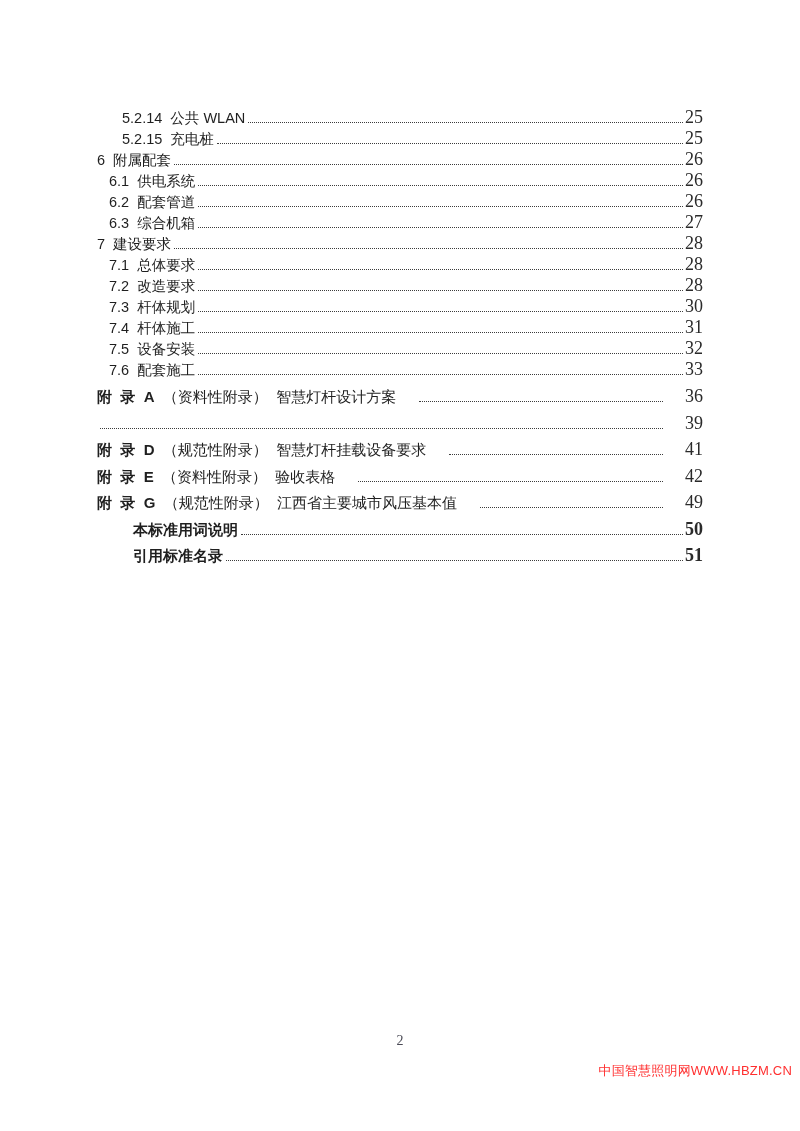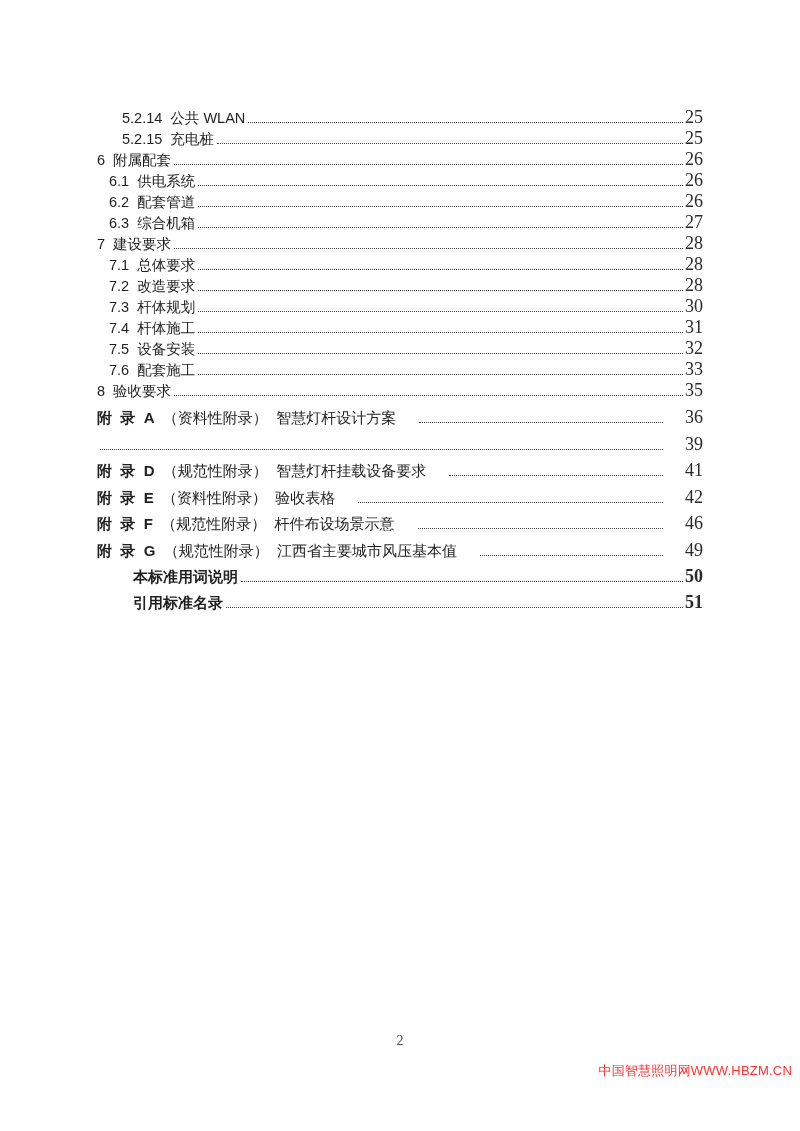--- a/index.html
+++ b/index.html
@@ -143,50 +143,40 @@
         <div class="toc-row lvl2">
     <span class="lbl"><span class="rest">7.5  设备安装</span></span>
     <span class="leader"></span>
     <span class="pg">32</span>
   </div>
         <div class="toc-row lvl2">
     <span class="lbl"><span class="rest">7.6  配套施工</span></span>
     <span class="leader"></span>
     <span class="pg">33</span>
   </div>
-        <div class="toc-row lvl1">
-    <span class="lbl"><span class="rest">8  验收要求</span></span>
-    <span class="leader"></span>
-    <span class="pg">35</span>
-  </div>
       </section>
     <section class="toc-section toc-appendix">
         <div class="toc-row lvl1">
     <span class="lbl"><b class="pre">附  录  A</b><span class="rest">  （资料性附录）  智慧灯杆设计方案</span></span>
     <span class="leader"></span>
     <span class="pg">36</span>
   </div>
         <div class="toc-row lvl1">
     <span class="leader"></span>
     <span class="pg">39</span>
   </div>
         <div class="toc-row lvl1">
     <span class="lbl"><b class="pre">附  录  D</b><span class="rest">  （规范性附录）  智慧灯杆挂载设备要求</span></span>
     <span class="leader"></span>
     <span class="pg">41</span>
   </div>
         <div class="toc-row lvl1">
     <span class="lbl"><b class="pre">附  录  E</b><span class="rest">  （资料性附录）  验收表格</span></span>
     <span class="leader"></span>
     <span class="pg">42</span>
-  </div>
-        <div class="toc-row lvl1">
-    <span class="lbl"><b class="pre">附  录  F</b><span class="rest">  （规范性附录）  杆件布设场景示意</span></span>
-    <span class="leader"></span>
-    <span class="pg">46</span>
   </div>
         <div class="toc-row lvl1">
     <span class="lbl"><b class="pre">附  录  G</b><span class="rest">  （规范性附录）  江西省主要城市风压基本值</span></span>
     <span class="leader"></span>
     <span class="pg">49</span>
   </div>
       </section>
     <section class="toc-section toc-tail">
         <div class="toc-row lvl1">
     <span class="lbl"><span class="rest">本标准用词说明</span></span>

